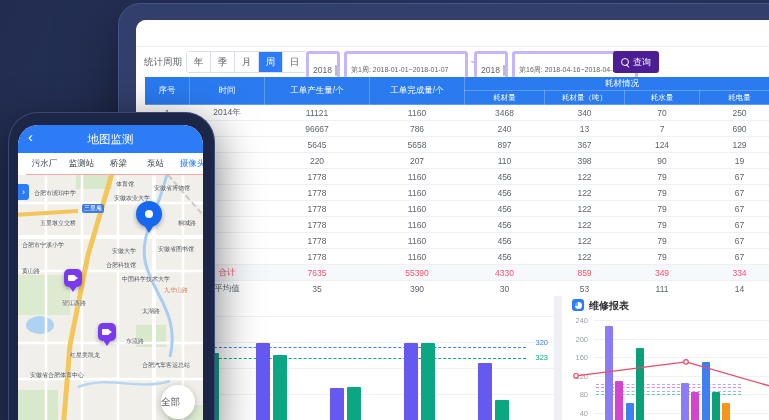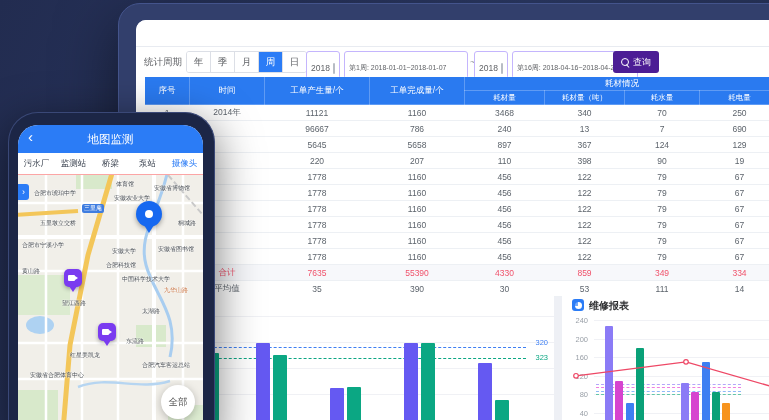--- a/index.html
+++ b/index.html
@@ -16,21 +16,21 @@
   .breadcrumb .accent{width:3px;height:11px;background:#2b7cf6;display:inline-block}
   .bc-divider{position:absolute;left:0;top:26px;width:100%;height:1px;background:#e8ebf1}
   
   .filter{position:absolute;left:0;top:30px;width:100%;height:24px;font-size:9.5px;color:#606266}
   .filter>*{position:absolute;top:1px}
   .flabel{left:8px;line-height:22px}
   .segment{left:50px;display:flex;border:1px solid #dcdfe6;border-radius:3px;overflow:hidden;height:20px}
   .seg-btn{width:23px;text-align:center;line-height:20px;background:#fff;color:#606266;border-right:1px solid #dcdfe6;cursor:pointer}
   .seg-btn:last-child{border-right:none}
   .seg-btn.active{background:#2b7cf6;color:#fff}
-  .inputbox{height:20px;line-height:20px;background:#fff;border:1px solid #c4b5fd;border-radius:3px;
+  .inputbox{height:20px;line-height:20px;background:#fff;border:3px solid #c4b5fd;border-radius:3px;
             padding:16px 4px;color:#606266;display:flex;align-items:center;gap:3px;box-sizing:border-box}
   .yearbox{left:170px;width:34px;font-size:8.5px;justify-content:space-between}
   .yearbox2{left:338px;width:34px;font-size:8.5px;justify-content:space-between}
   .rangebox{left:208px;width:124px;font-size:7px}
   .rangebox2{left:376px;width:126px;font-size:7px}
   .tilde{left:334px;line-height:22px;color:#909399}
   .cal-icon{width:8px;height:8px;border:1px solid #b7bcc4;border-top:2px solid #b7bcc4;border-radius:1px;display:inline-block}
   .btn{height:22px;border-radius:3px;color:#fff;font-size:9px;display:flex;align-items:center;gap:4px;
        padding:0 8px;cursor:pointer;box-sizing:border-box}
   .btn-search{left:477px;background:#4c1d95}
@@ -63,39 +63,39 @@
                   background:conic-gradient(#fff 0 265deg,rgba(255,255,255,.35) 265deg 360deg)}
   .ytick{position:absolute;font-size:7.5px;color:#9aa0a8;text-align:right;width:20px}
   
   .phone{position:absolute;left:8px;top:112px;width:205px;height:330px;background:#1c2646;
          border-radius:30px 30px 0 0;box-shadow:0 12px 45px rgba(0,0,0,.55);border:1px solid #3a4877;border-bottom:none}
   .pscreen{position:absolute;left:9px;top:12px;width:185px;height:318px;background:#fff;
            border-radius:20px 20px 0 0;overflow:hidden}
   .phead{position:absolute;left:0;top:0;width:100%;height:28px;background:#2b7cf6;color:#fff}
   .pback{position:absolute;left:10px;top:3px;font-size:15px;cursor:pointer}
   .ptitle{position:absolute;left:0;top:0;width:100%;text-align:center;line-height:28px;font-size:11.5px}
-  .ptabs{position:absolute;left:0;top:28px;width:100%;height:21px;display:flex;background:#fff;
+  .ptabs{position:absolute;left:8px;top:28px;width:100%;height:21px;display:flex;background:#fff;
          border-bottom:3px solid #fca5a5;font-size:8.5px;color:#3b4350}
   .ptab{flex:1;text-align:center;line-height:21px;cursor:pointer}
   .ptab.active{color:#2b7cf6}
   .pmap{position:absolute;left:0;top:50px;width:185px;height:268px;background:#f1efe9;cursor:grab}
   .maplabel{position:absolute;font-size:6px;color:#4a4f55;white-space:nowrap;text-shadow:0 0 2px #fff,0 0 2px #fff}
   .maplabel.badge{background:#3f7de0;color:#fff;padding:0 2px;border-radius:2px;text-shadow:none}
   .pin{position:absolute;width:26px;height:26px;background:#1668f0;border-radius:50%;z-index:4;box-shadow:0 2px 5px rgba(0,0,0,.35)}
   .pin::before{content:"";position:absolute;left:9px;top:9px;width:8px;height:8px;background:#fff;border-radius:50%}
   .pin::after{content:"";position:absolute;left:8px;top:24px;border-left:5px solid transparent;border-right:5px solid transparent;border-top:8px solid #1668f0}
   .cam{position:absolute;width:18px;height:18px;background:#7a3bf0;border-radius:5px;z-index:3;box-shadow:0 2px 4px rgba(0,0,0,.3)}
   .cam::before{content:"";position:absolute;left:3.5px;top:6px;width:7px;height:6px;background:#fff;border-radius:1px}
   .cam::after{content:"";position:absolute;left:18px;top:17px}
   .cam i{position:absolute;left:11px;top:7px;border-top:2px solid transparent;border-bottom:2px solid transparent;border-left:3.5px solid #fff}
   .cam b{position:absolute;left:5px;top:17px;border-left:4px solid transparent;border-right:4px solid transparent;border-top:6px solid #7a3bf0}
   .expander{position:absolute;left:0;top:9px;width:11px;height:16px;background:#2b7cf6;color:#fff;
             border-radius:0 3px 3px 0;font-size:9px;line-height:16px;text-align:center;z-index:5;cursor:pointer}
   .allbtn{position:absolute;right:8px;bottom:24px;width:34px;height:34px;border-radius:50%;background:#fff;
-          box-shadow:0 2px 8px rgba(0,0,0,.25);text-align:center;line-height:34px;font-size:9.5px;color:#555;z-index:5;cursor:pointer}
+          box-shadow:0 2px 8px rgba(0,0,0,.25);line-height:34px;font-size:9.5px;color:#555;z-index:5;cursor:pointer}
 </style>
 </head>
 <body>
 
 <div class="laptop"></div>
 <div class="screen">
   <div class="topcard">
     <div class="bc-divider"></div>
 
     <div class="filter">

